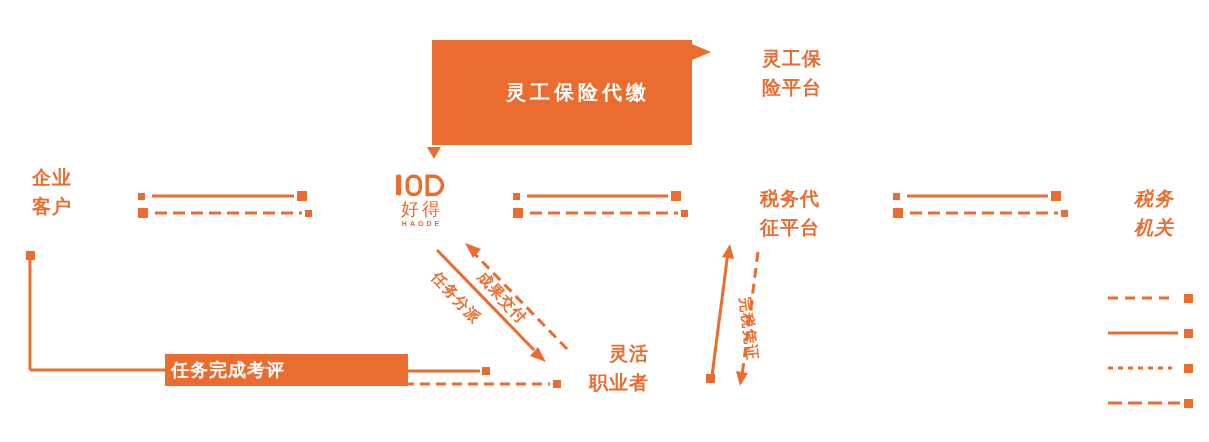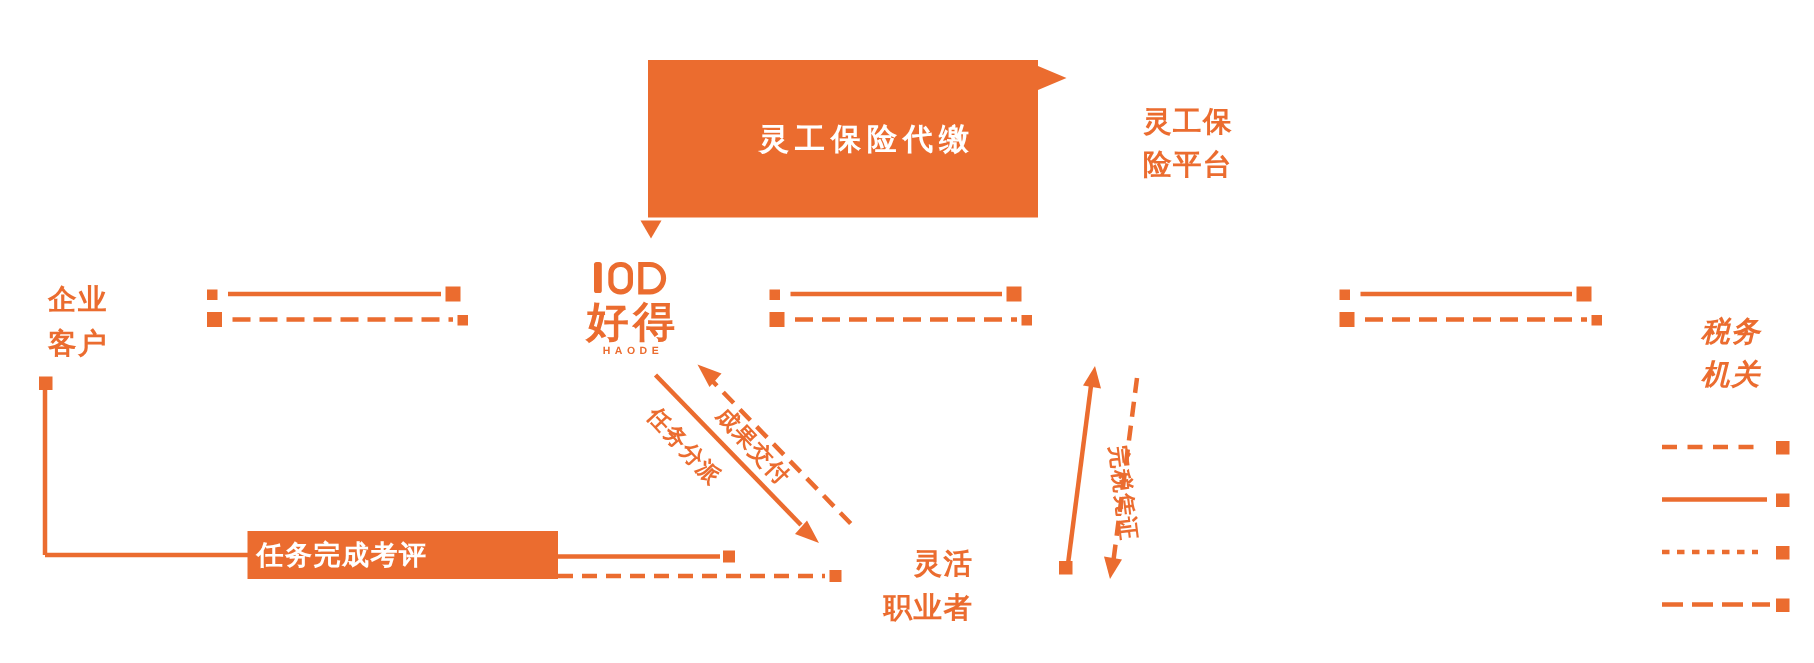--- a/index.html
+++ b/index.html
@@ -9,38 +9,38 @@
     position:relative; width:1209px; height:442px;
     background:#ffffff; overflow:hidden;
     --accent:#EB6C2F;
   }
   .wires { position:absolute; left:0; top:0; color:var(--accent); }
   .wires line { stroke:currentColor; stroke-width:3; }
   .wires rect, .wires polygon, .wires path { fill:currentColor; }
   .node {
     position:absolute; color:var(--accent); font-weight:bold;
     font-size:19px; line-height:1.5; letter-spacing:1px;
-    text-align:center; white-space:pre-line;margin-top:23px;
+    text-align:center; white-space:pre-line;
   }
   .fillbox {
     position:absolute; background:var(--accent); color:#ffffff;
     font-weight:bold; display:flex; align-items:center;padding-left:32px;
   }
   .fillbox.centered { justify-content:center; }
   .insurance-box { left:432px; top:40px; width:260px; height:105px; font-size:20px; letter-spacing:4px; }
-  .evaluation-bar { left:165px; top:354px; width:207px; height:32px; font-size:18px; letter-spacing:1px; padding-left:6px; }
+  .evaluation-bar { left:165px; top:354px; width:243px; height:32px; font-size:18px; letter-spacing:1px; padding-left:6px; }
   .rot {
     position:absolute; color:var(--accent); font-weight:bold;
     font-size:15px; white-space:nowrap; transform-origin:left top; letter-spacing:1px;
   }
   .logo { position:absolute; left:384px; top:172px; width:76px; text-align:center; color:var(--accent); }
   .logo-mark { display:block; margin:0 auto 2px auto; color:var(--accent); }
   .logo-mark .bar { fill:currentColor; }
   .logo-mark .ring, .logo-mark .dee { fill:none; stroke:currentColor; stroke-width:4; }
-  .logo-text { font-size:28px; font-weight:bold; letter-spacing:3px; line-height:1.1; }
+  .logo-text { font-size:18px; font-weight:normal; letter-spacing:3px; line-height:1.1; }
   .logo-sub { font-size:7px; font-weight:bold; letter-spacing:3px; }
 </style>
 </head>
 <body>
 
 <div class="canvas" style="--accent: #EB6C2F;">
 
   <svg class="wires" width="1209" height="442" viewBox="0 0 1209 442">
 
     <g>
@@ -120,20 +120,22 @@
   <div class="fillbox insurance-box centered">灵工保险代缴</div>
 
   <div class="fillbox evaluation-bar">任务完成考评</div>
 
   <div class="node" style="left:24px; top:164px; width:56px;">企业
 客户</div>
 
   <div class="node" style="left:752px; top:45px; width:80px;">灵工保
 险平台</div>
 
+  <div class="node" style="left:750px; top:185px; width:80px;">税务代
+征平台</div>
 
   <div class="node" style="left:1128px; top:185px; width:52px;font-style:italic;">税务
 机关</div>
 
   <div class="node" style="left:583px; top:340px; width:66px;text-align:right;">灵活
 职业者</div>
 
   <div class="logo">
     <svg class="logo-mark" width="58" height="26" viewBox="0 0 64 30">
       <rect class="bar" x="2" y="3" width="6" height="24" rx="2"></rect>

